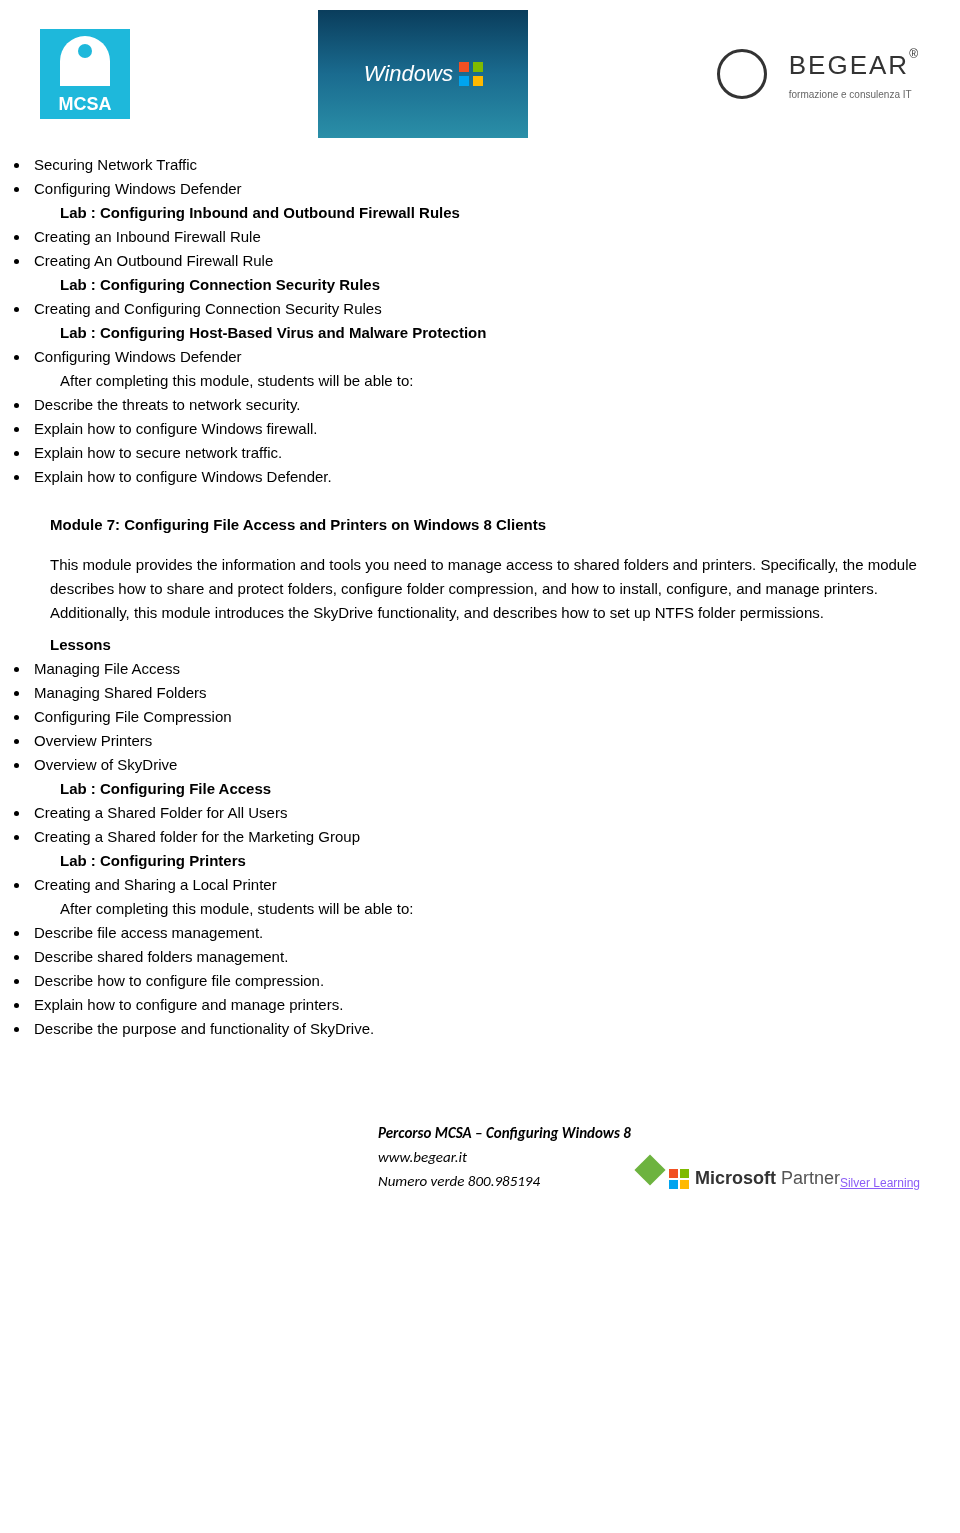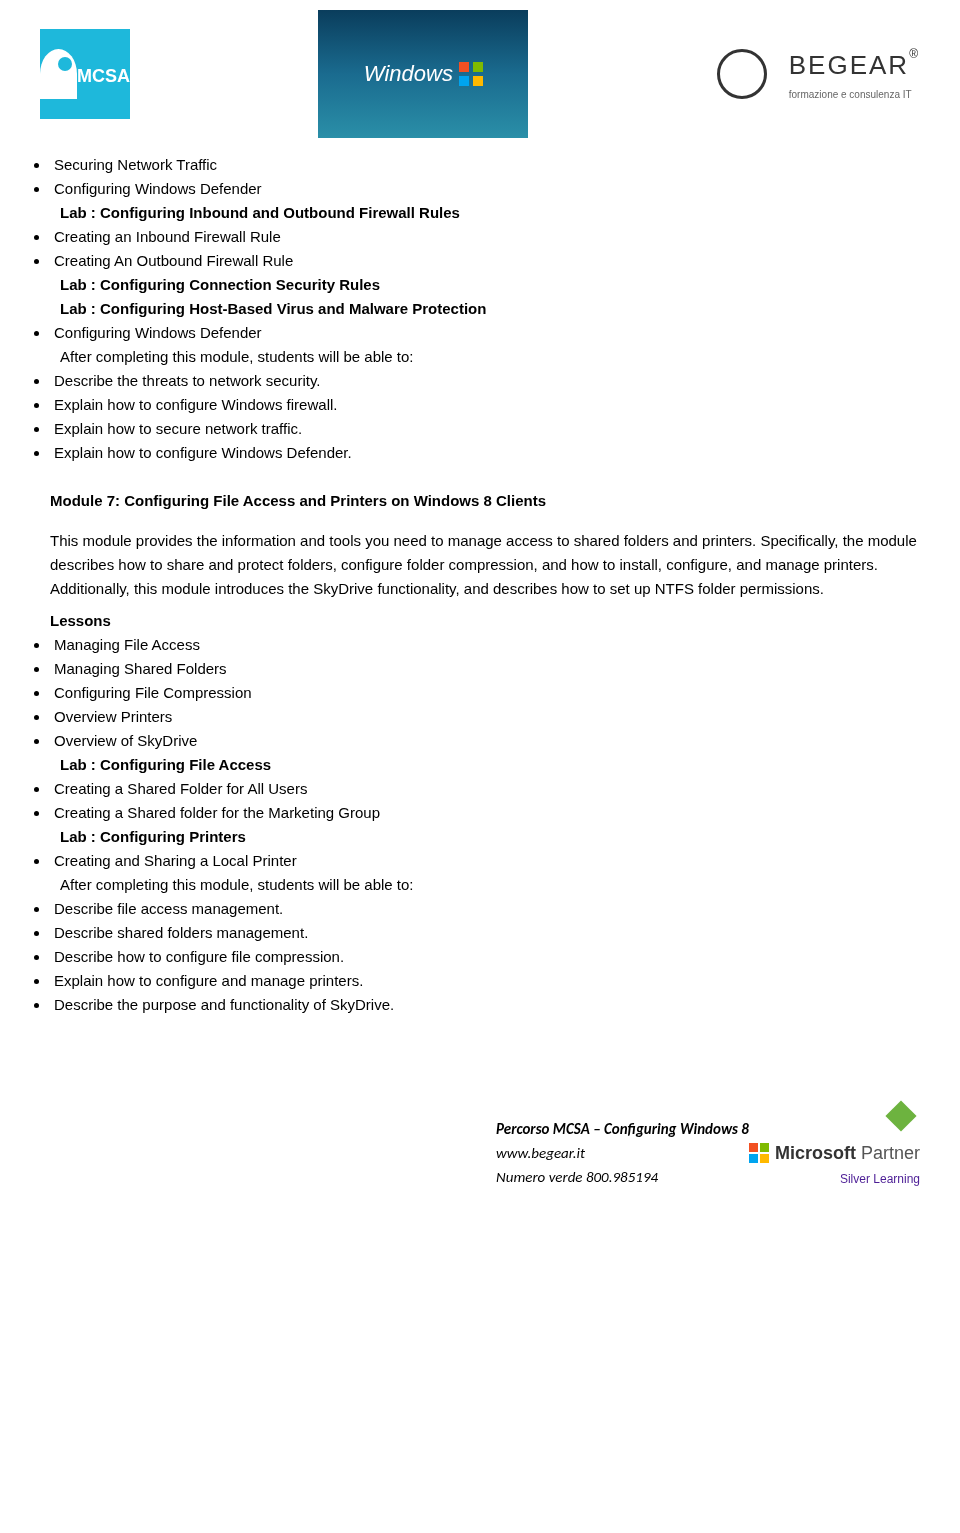--- a/index.html
+++ b/index.html
@@ -16,21 +16,21 @@
       display: flex;
       justify-content: space-between;
       align-items: center;
       margin-bottom: 15px;
     }
     .logo-mcsa {
       width: 90px;
       height: 90px;
       background: #1eb8db;
       display: flex;
-      flex-direction: row;
+      flex-direction: column;
       align-items: center;
       justify-content: flex-end;
       color: #fff;
       position: relative;
     }
     .logo-mcsa .icon {
       width: 50px;
       height: 50px;
       background: #fff;
       border-radius: 50% 50% 0 0;
@@ -106,21 +106,20 @@
     }
     .content {
       padding-left: 10px;
     }
     ul {
       list-style-type: disc;
       padding-left: 0;
       margin-left: -20px;
     }
     li {
-      margin-left: 20px;
       padding-left: 4px;
     }
     .bold-line {
       font-weight: bold;
       margin-left: 10px;
     }
     .plain-line {
       margin-left: 10px;
     }
     .module-heading {
@@ -141,21 +140,21 @@
       font-style: italic;
       font-weight: bold;
       font-family: Calibri, sans-serif;
       font-size: 15px;
     }
     .footer-left .line2, .footer-left .line3 {
       font-weight: normal;
     }
     .footer-right {
       display: flex;
-      flex-direction: column;
+      flex-direction: row;
       align-items: flex-end;
     }
     .ms-partner {
       display: flex;
       align-items: center;
       gap: 6px;
     }
     .ms-partner .ms-flag {
       width: 20px;
       height: 20px;
@@ -170,22 +169,23 @@
     .ms-partner .ms-flag .g { background: #7fba00; top: 0; right: 0; }
     .ms-partner .ms-flag .b { background: #00a4ef; bottom: 0; left: 0; }
     .ms-partner .ms-flag .y { background: #ffb900; bottom: 0; right: 0; }
     .ms-partner .ms-text {
       font-size: 18px;
       color: #555;
     }
     .ms-partner .ms-text .bold { font-weight: bold; color: #333; }
     .silver {
       font-size: 12px;
-      color: #4c1d95;
+      color: #8b5cf6;
       margin-top: 2px;
+      text-decoration: underline;
     }
     .cube {
       width: 38px;
       height: 38px;
       margin-bottom: 4px;
       align-self: flex-end;
       position: relative;
     }
     .cube::before {
       content: "";
@@ -229,20 +229,23 @@
   <ul>
     <li>Securing Network Traffic</li>
     <li>Configuring Windows Defender</li>
   </ul>
   <div class="bold-line">Lab : Configuring Inbound and Outbound Firewall Rules</div>
   <ul>
     <li>Creating an Inbound Firewall Rule</li>
     <li>Creating An Outbound Firewall Rule</li>
   </ul>
   <div class="bold-line">Lab : Configuring Connection Security Rules</div>
+  <ul>
+    <li>Creating and Configuring Connection Security Rules</li>
+  </ul>
   <div class="bold-line">Lab : Configuring Host-Based Virus and Malware Protection</div>
   <ul>
     <li>Configuring Windows Defender</li>
   </ul>
   <div class="plain-line">After completing this module, students will be able to:</div>
   <ul>
     <li>Describe the threats to network security.</li>
     <li>Explain how to configure Windows firewall.</li>
     <li>Explain how to secure network traffic.</li>
     <li>Explain how to configure Windows Defender.</li>

